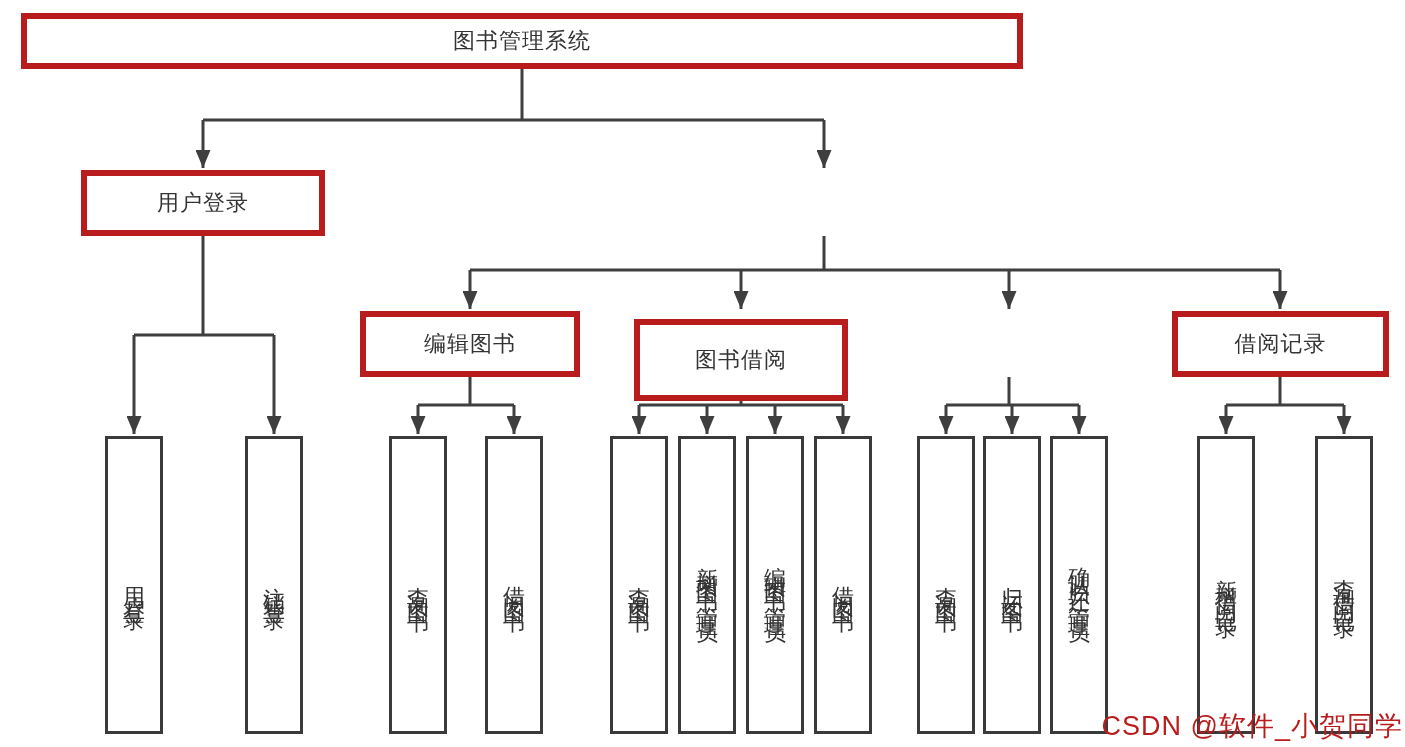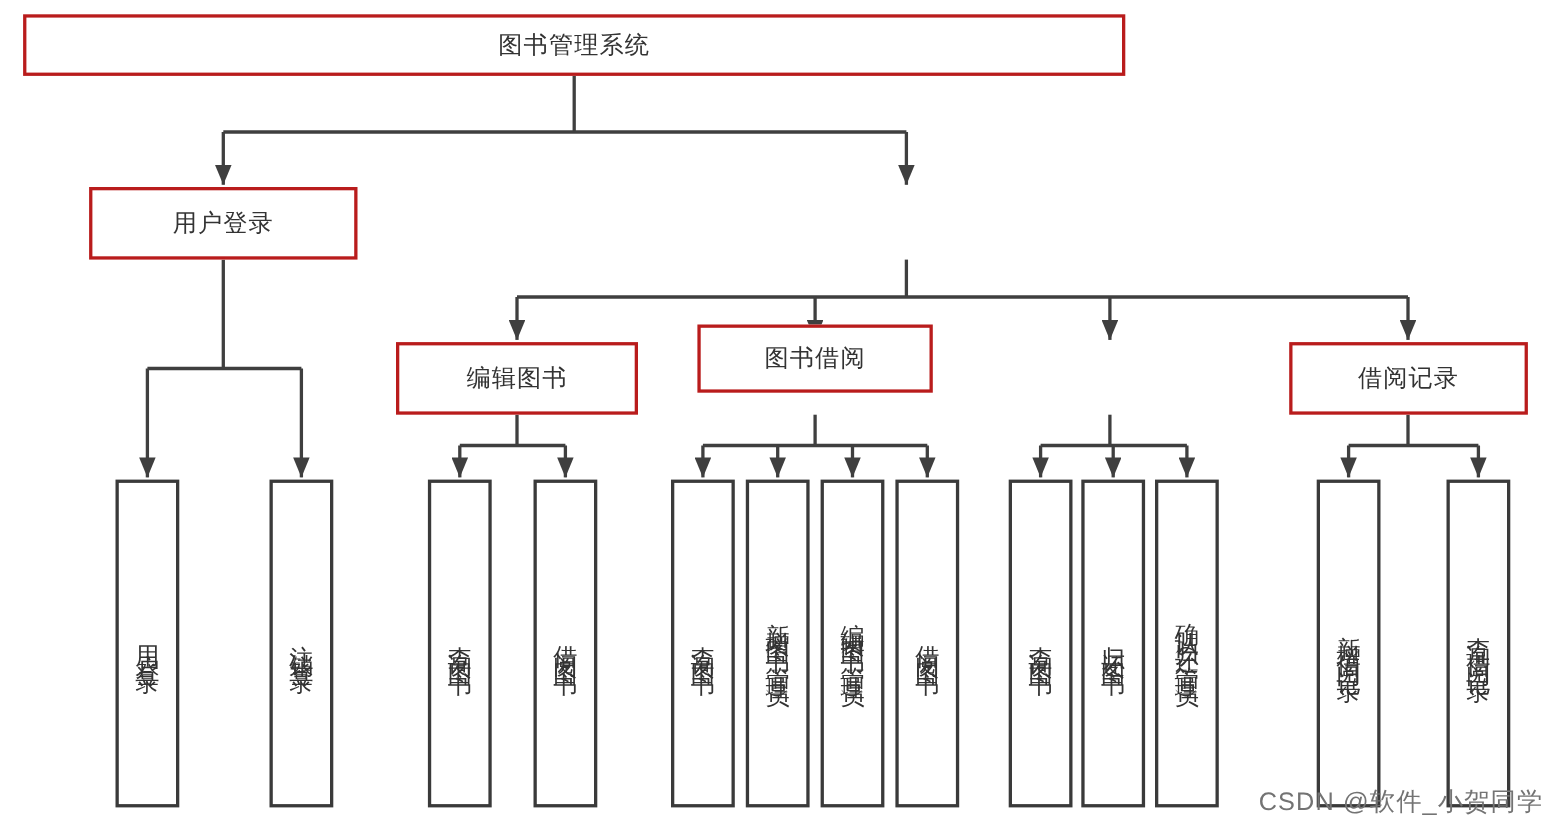--- a/index.html
+++ b/index.html
@@ -13,21 +13,21 @@
     overflow: hidden;
   }
   #connectors {
     position: absolute;
     left: 0; top: 0;
     width: 1405px; height: 747px;
     pointer-events: none;
   }
   .hbox {
     position: absolute;
-    border: 3px solid #b91c1c;
+    border: 6px solid #b91c1c;
     background: #ffffff;
     display: flex;
     align-items: center;
     justify-content: center;
     font-size: 22px;
     color: #333333;
     letter-spacing: 1px;
     z-index: 2;
   }
   .vbox {
@@ -48,22 +48,22 @@
     font-size: 22px;
     color: #333333;
     letter-spacing: 8px;
     line-height: 1;
     white-space: nowrap;
   }
   .watermark {
     position: absolute;
     right: 2px;
     bottom: 3px;
-    font-size: 23px;
-    color: #737373;
+    font-size: 27px;
+    color: #b91c1c;
     z-index: 5;
     letter-spacing: 1px;
     margin-left: 36px;
   }
 </style>
 </head>
 <body>
 
 <div id="canvas">
 
@@ -121,21 +121,21 @@
     <span>图书管理系统</span>
   </div>
 
   <div class="hbox" style="left:81px;top:170px;width:244px;height:66px">
     <span>用户登录</span>
   </div>
 
   <div class="hbox" style="left:360px;top:311px;width:220px;height:66px">
     <span>编辑图书</span>
   </div>
-  <div class="hbox" style="left:634px;top:295px;width:214px;height:62px">
+  <div class="hbox" style="left:634px;top:319px;width:214px;height:82px">
     <span>图书借阅</span>
   </div>
   <div class="hbox" style="left:1172px;top:311px;width:217px;height:66px">
     <span>借阅记录</span>
   </div>
 
   <div class="vbox" style="left:105px">
     <span class="vtext">用户登录</span>
   </div>
   <div class="vbox" style="left:245px">

